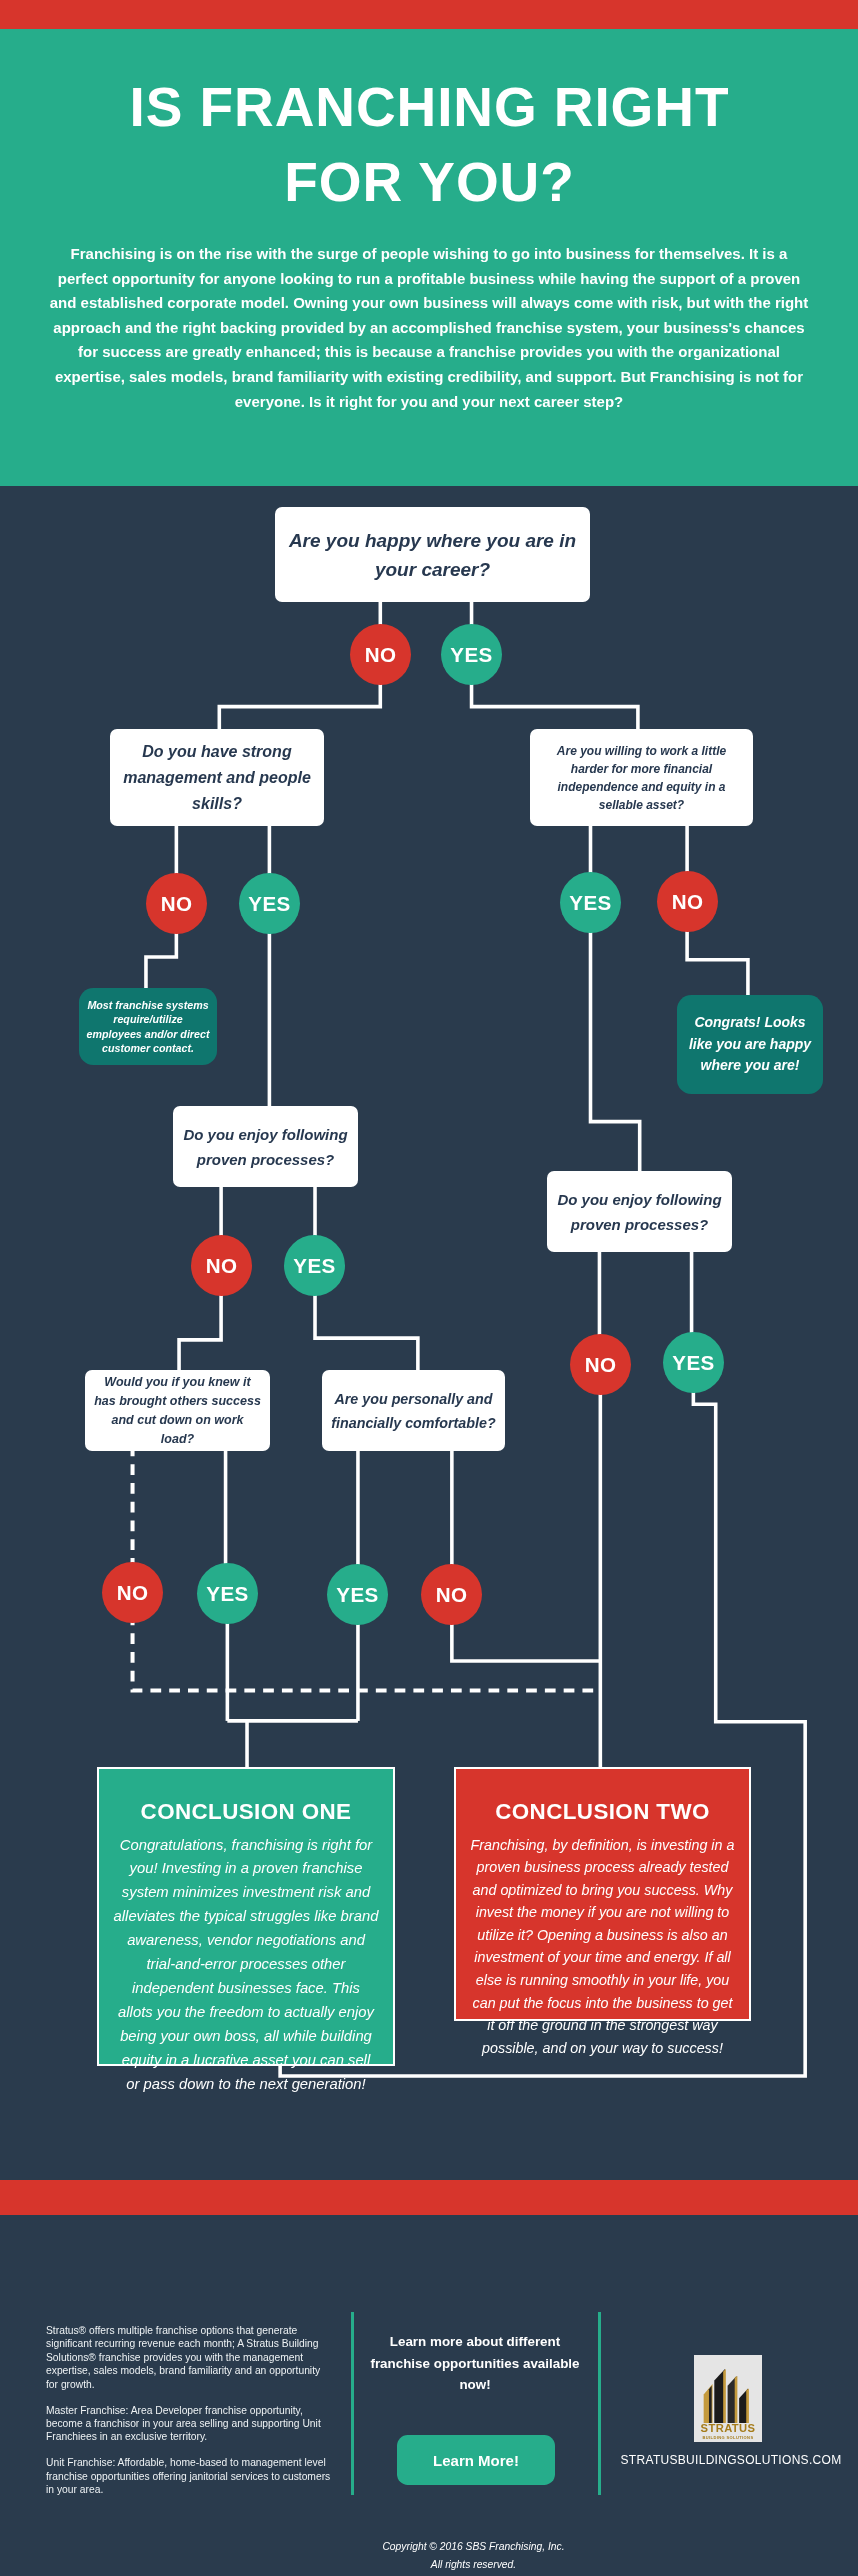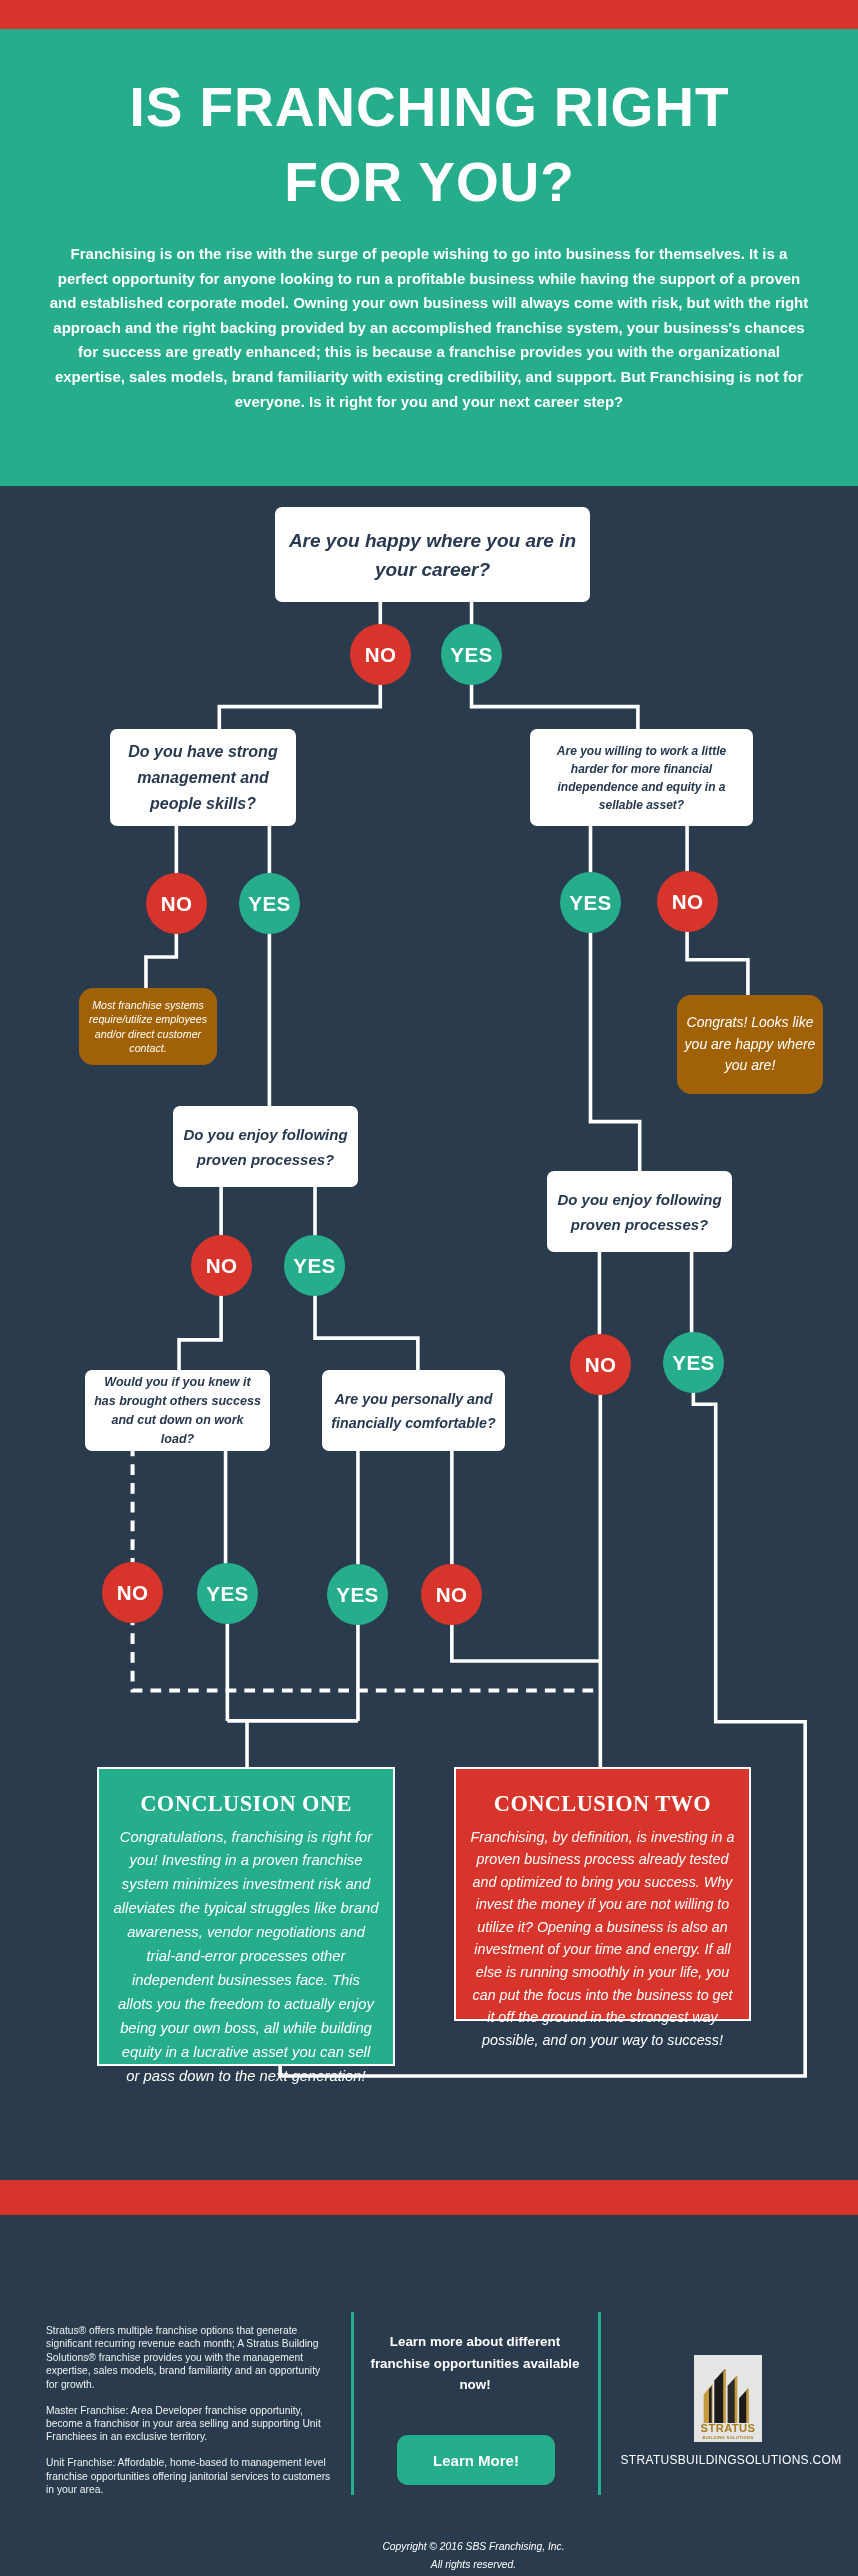--- a/index.html
+++ b/index.html
@@ -8,29 +8,29 @@
   .abs{position:absolute;}
   .topbar{left:0;top:0;width:859px;height:29px;background:#D7352C;}
   .header{left:0;top:29px;width:859px;height:457px;background:#26AD8B;}
   .title{left:0;top:70px;width:859px;text-align:center;color:#fff;font-weight:bold;
          font-size:55px;line-height:75px;letter-spacing:0.9px;}
   .intro{left:49px;top:242px;width:760px;text-align:center;color:#fff;font-weight:bold;
          font-size:15px;line-height:24.6px;}
   svg.lines{left:0;top:0;width:859px;height:2576px;}
   .qbox{background:#fff;color:#27384F;font-weight:bold;font-style:italic;text-align:center;
         display:flex;align-items:center;justify-content:center;box-sizing:border-box;padding:5.4px 9px;border-radius:7px;}
-  .note{background:#a16207;color:#fff;font-weight:normal;font-style:italic;text-align:center;
+  .note{background:#0f766e;color:#fff;font-weight:bold;font-style:italic;text-align:center;
         border-radius:14.3px;display:flex;align-items:center;justify-content:center;
         box-sizing:border-box;padding:5.4px 7.2px;}
   .circle{width:61px;height:61px;border-radius:50%;display:flex;align-items:center;justify-content:center;
           color:#fff;font-weight:bold;font-size:20.6px;letter-spacing:0.4px;}
   .circle.no{background:#D7352C;}
   .circle.yes{background:#26AD8B;}
   .conclusion{border:2.7px solid #fff;color:#fff;text-align:center;box-sizing:border-box;padding:12.5px 14.3px;}
-  .conclusion .ctitle{font-weight:bold;font-size:22.4px;letter-spacing:0.4px;margin:9px 0 9px 0;font-family:Liberation Serif, serif;}
+  .conclusion .ctitle{font-weight:bold;font-size:22.4px;letter-spacing:0.4px;margin:17px 0 9px 0;}
   .conclusion .cbody{font-style:italic;font-size:14.8px;line-height:1.62;font-weight:500;}
   .c1{background:#26AD8B;}
   .c2{background:#D7352C;}
   .botbar{left:0;top:2180px;width:859px;height:35px;background:#D7352C;}
   .fcol1 p{margin:0 0 12.5px 0;color:#eef2f4;font-size:10.3px;line-height:13.4px;}
   .sep{width:2.7px;background:#26AD8B;}
   .fmid{color:#fff;font-weight:bold;font-size:13.4px;line-height:21.5px;text-align:center;}
   .btn{background:#26AD8B;color:#fff;font-weight:bold;font-size:15px;border:none;border-radius:10.7px;
        display:flex;align-items:center;justify-content:center;cursor:pointer;margin-top:12px;}
   .logobox{background:#e5e5e5;display:flex;flex-direction:column;align-items:center;justify-content:flex-end;
@@ -81,21 +81,21 @@
     <polyline points="254,1811 254,1924"></polyline>
     <polyline points="400,1813 400,1924"></polyline>
     <polyline points="254,1924 400,1924"></polyline>
     <polyline points="276,1924 276,1982"></polyline>
     <polyline points="505,1813 505,1857 671,1857"></polyline>
     <polyline points="148,1616 148,1890 667,1890" stroke-dasharray="12 9" stroke-width="4.5"></polyline>
   </svg>
 
   <div class="abs qbox" style="left:275px;top:507px;width:315px;height:95px;font-size:19px;line-height:29px;">Are you happy where you are in your career?</div>
 
-  <div class="abs qbox" style="left:110px;top:729px;width:186px;height:97px;font-size:16px;line-height:26px;">Do you have strong management and people skills?</div>
+  <div class="abs qbox" style="left:110px;top:729px;width:214px;height:97px;font-size:16px;line-height:26px;">Do you have strong management and people skills?</div>
 
   <div class="abs qbox" style="left:530px;top:729px;width:223px;height:97px;font-size:12px;line-height:18px;">Are you willing to work a little harder for more financial independence and equity in a sellable asset?</div>
 
   <div class="abs note" style="left:79px;top:988px;width:138px;height:77px;font-size:10.7px;line-height:14.3px;">Most franchise systems require/utilize employees and/or direct customer contact.</div>
 
   <div class="abs note" style="left:677px;top:995px;width:146px;height:99px;font-size:14px;line-height:21.5px;">Congrats! Looks like you are happy where you are!</div>
 
   <div class="abs qbox" style="left:173px;top:1106px;width:185px;height:81px;font-size:15px;line-height:25px;">Do you enjoy following proven processes?</div>
 
   <div class="abs qbox" style="left:547px;top:1171px;width:185px;height:81px;font-size:15px;line-height:25px;">Do you enjoy following proven processes?</div>

